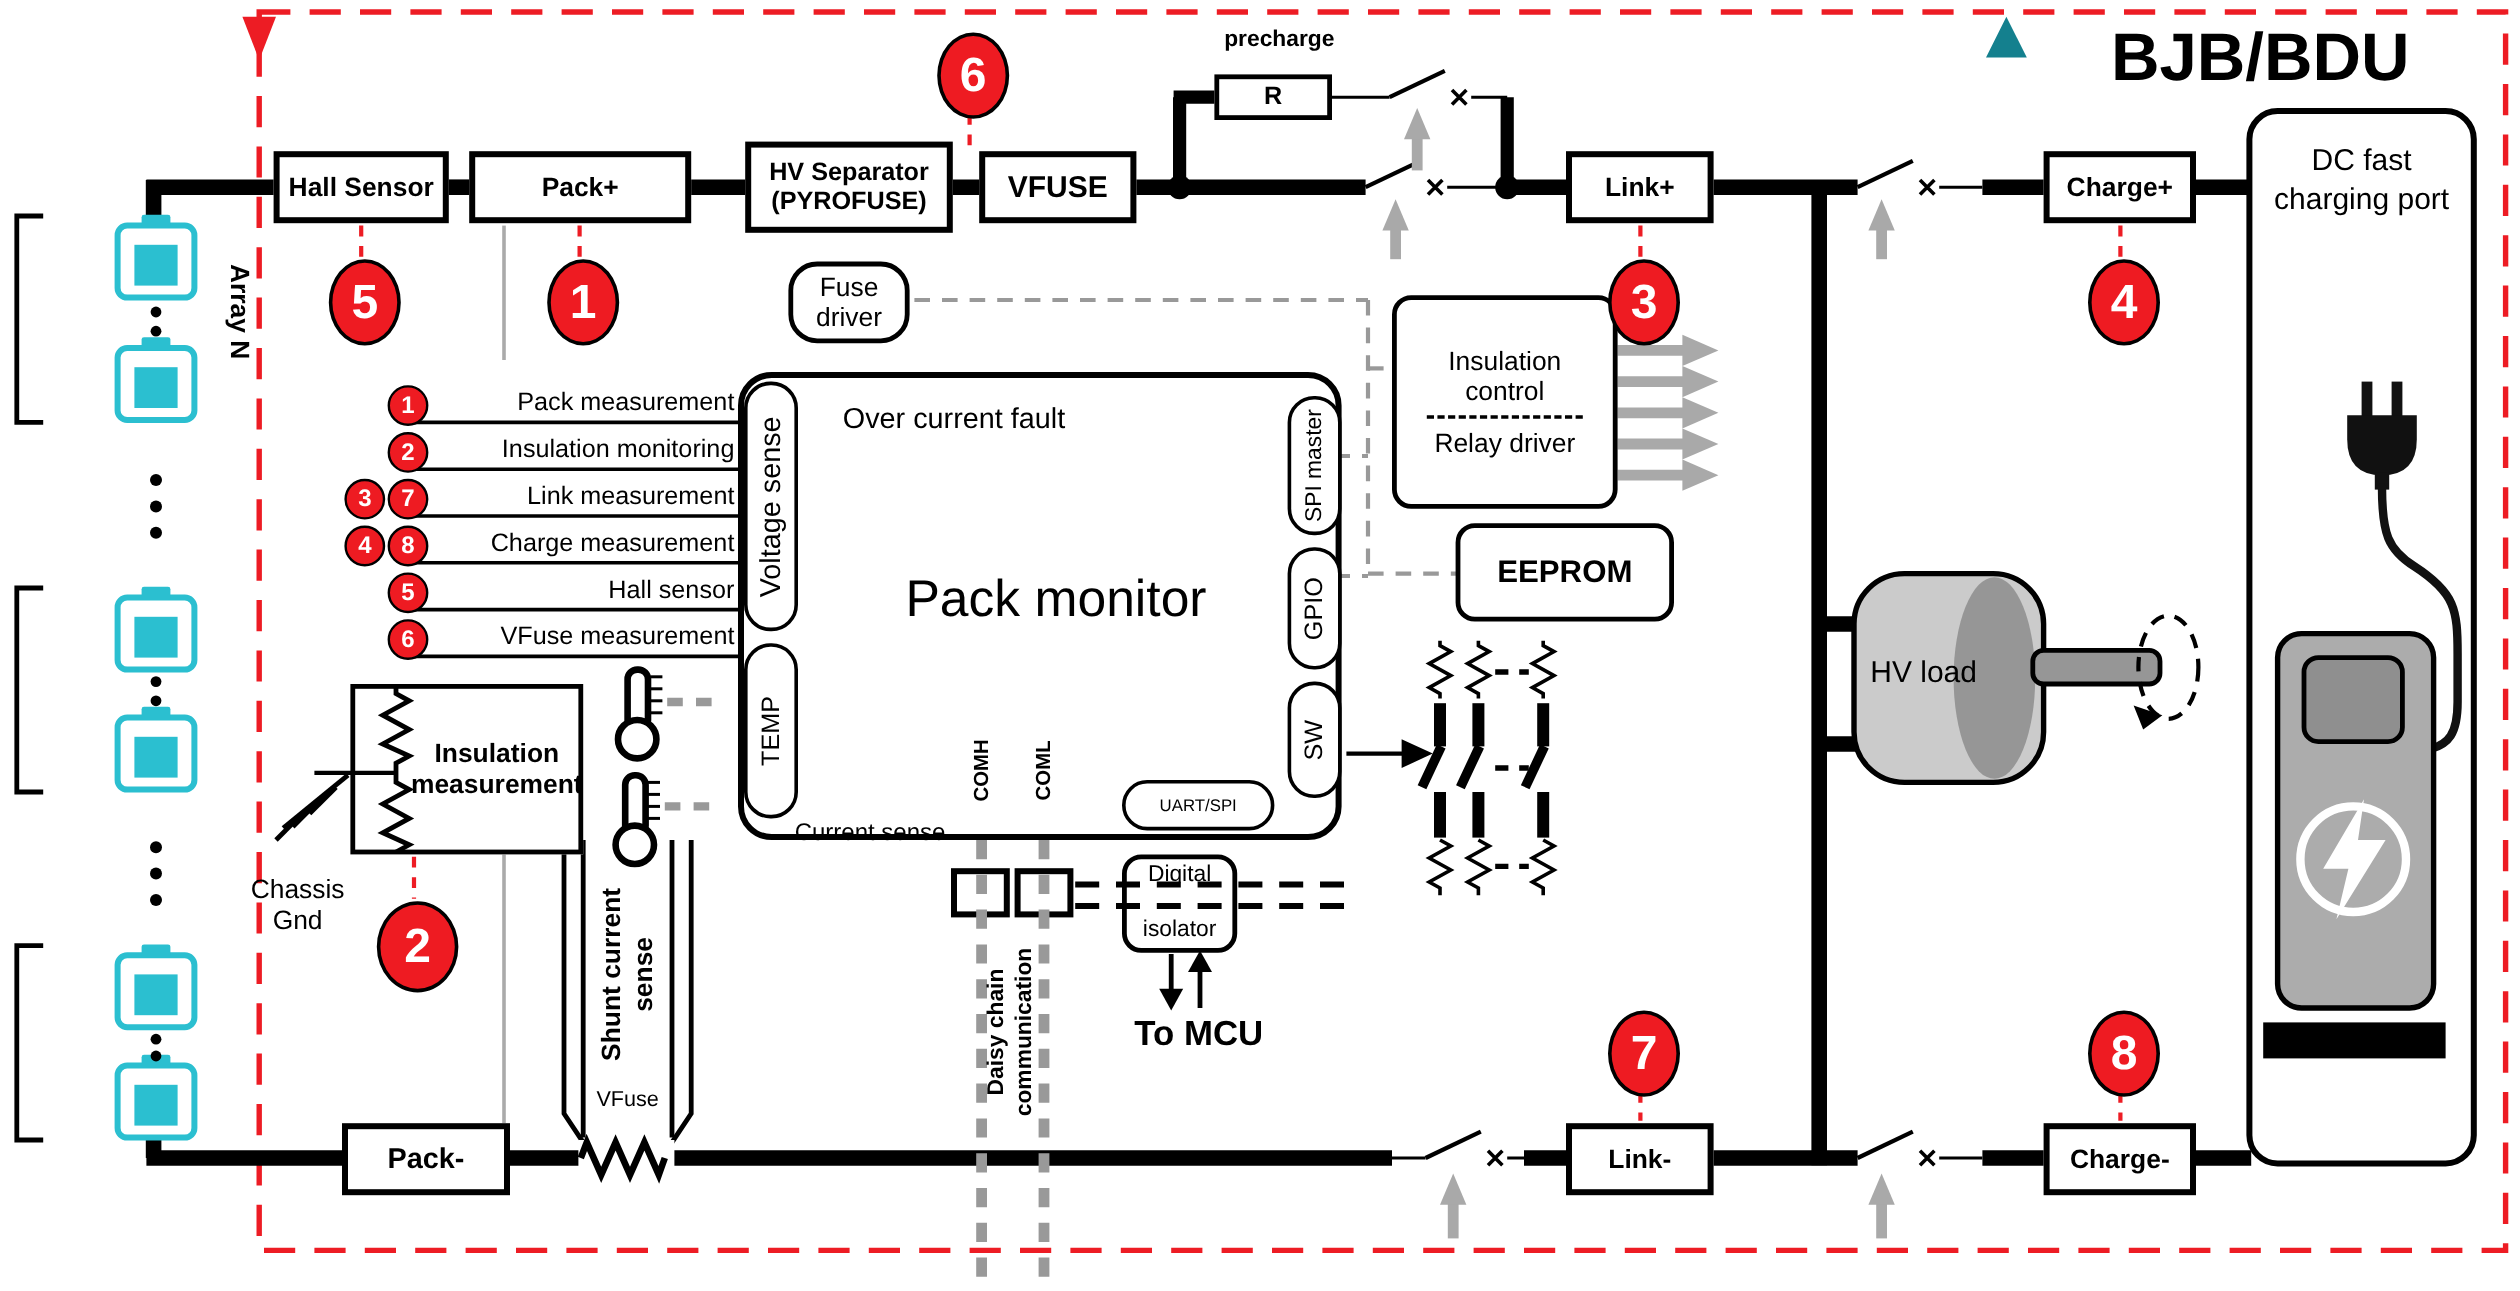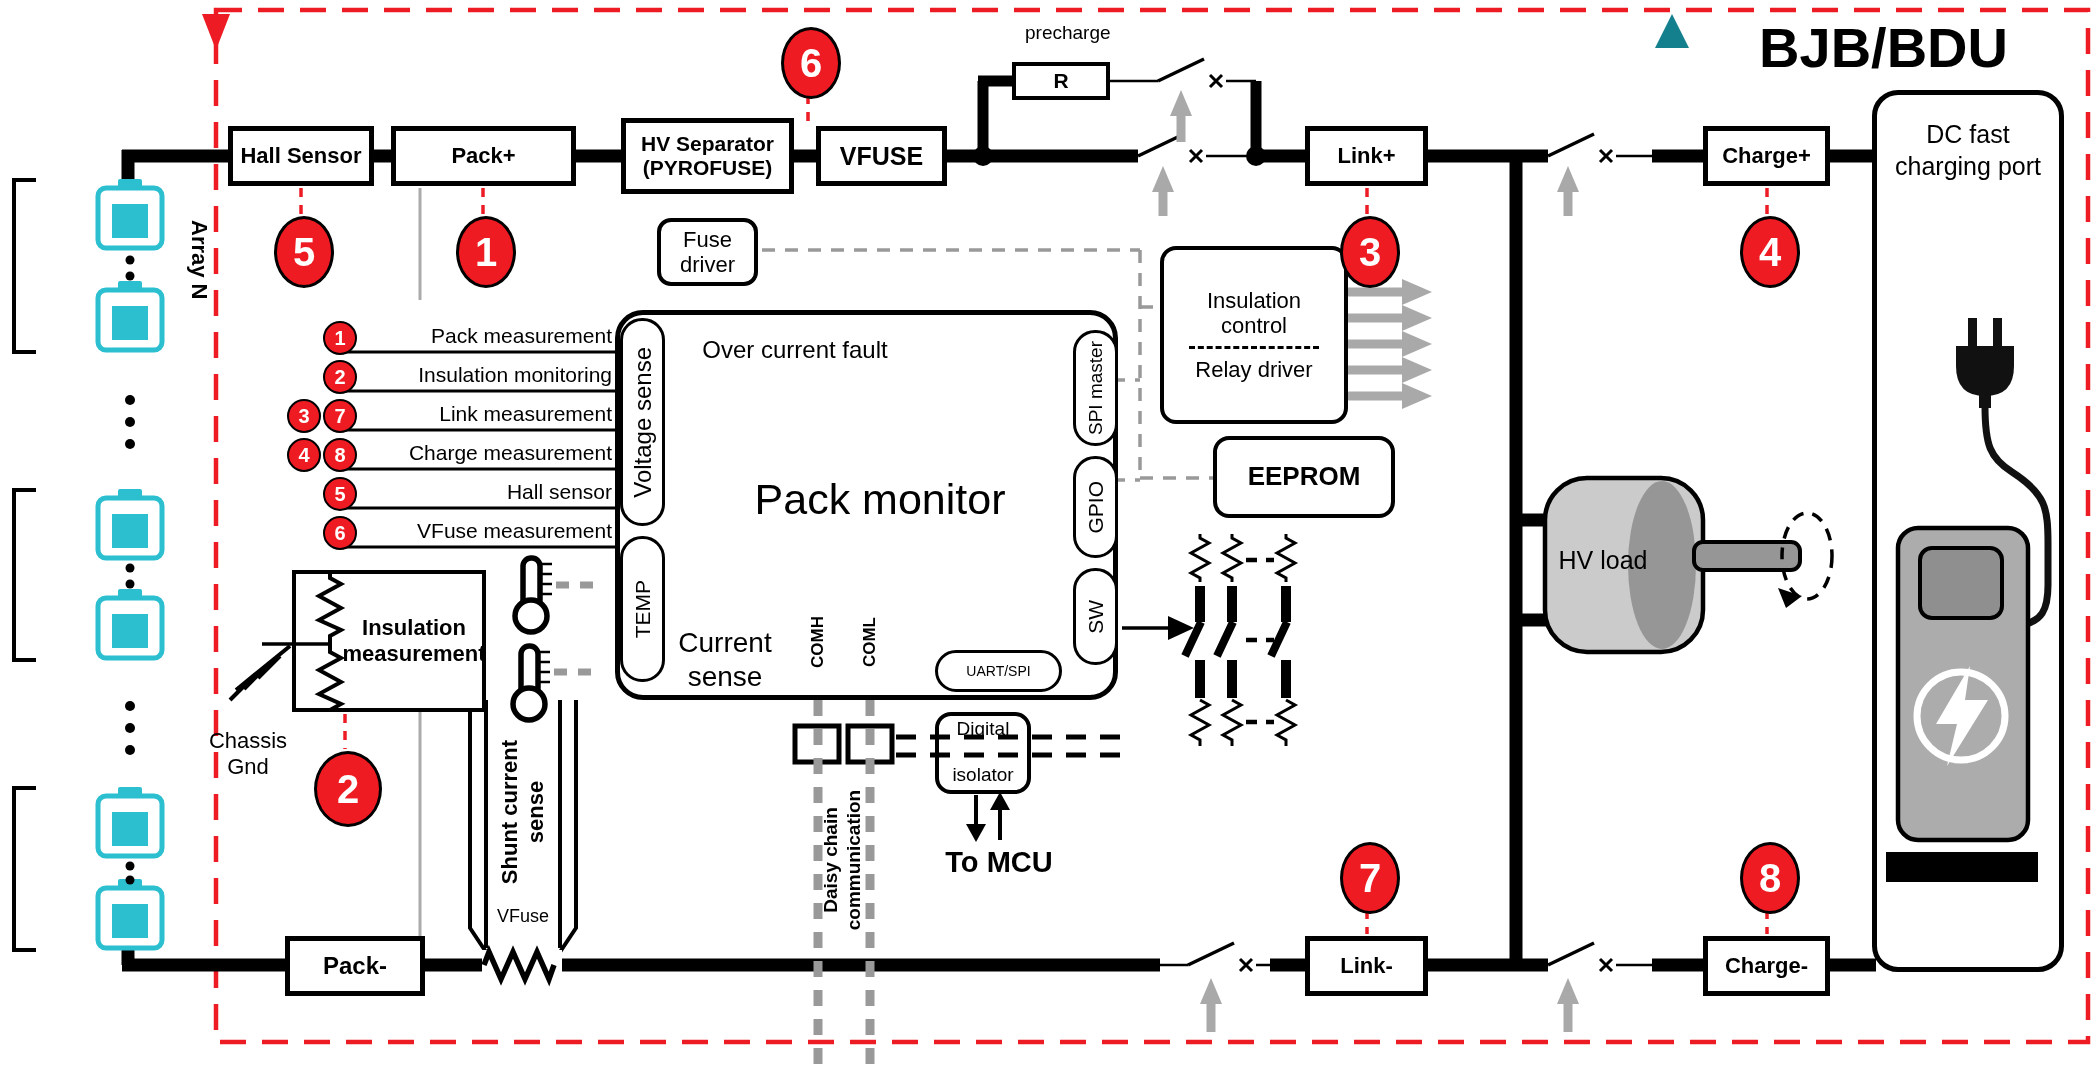--- a/index.html
+++ b/index.html
@@ -314,21 +314,21 @@
 <div class="box" style="left:621px;top:118px;width:173px;height:76px;font-size:21px;">
   <span>HV Separator</span>
   <span>(PYROFUSE)</span>
   </div>
 <div class="box" style="left:816px;top:126px;width:131px;height:60px;font-size:25px;">
   <span>VFUSE</span>
   </div>
 <div class="box" style="left:1012px;top:62px;width:98px;height:38px;font-size:21px;border-width:4px;">
   <span>R</span>
   </div>
-<div class="lbl" style="left:1010px;top:22px;width:102px;font-size:19px;font-weight:normal;text-align:left;margin-left:15px;">precharge</div>
+<div class="lbl" style="left:1010px;top:22px;width:102px;font-size:19px;font-weight:bold;text-align:right;">precharge</div>
 <div class="box" style="left:1305px;top:126px;width:123px;height:60px;font-size:22px;">
   <span>Link+</span>
   </div>
 <div class="box" style="left:1703px;top:126px;width:127px;height:60px;font-size:22px;">
   <span>Charge+</span>
   </div>
 
 <div class="box" style="left:285px;top:936px;width:140px;height:60px;font-size:24px;">
   <span>Pack-</span>
   </div>
@@ -340,21 +340,21 @@
   </div>
 
 <div class="box rnd" style="left:1872px;top:90px;width:192px;height:882px;border-radius:26px;justify-content:flex-start;"></div>
 <div class="lbl ctr" style="left:1884px;top:100px;width:168px;height:100px;font-size:25px;line-height:1.3;">DC fast charging port</div>
 
 <div class="lbl ctr" style="left:1548px;top:520px;width:110px;height:80px;font-size:25px;z-index:4;">HV load</div>
 
 <div class="box rnd" style="left:615px;top:310px;width:503px;height:390px;border-radius:28px;"></div>
 <div class="lbl ctr" style="left:700px;top:320px;width:190px;height:60px;font-size:24px;">Over current fault</div>
 <div class="lbl ctr" style="left:745px;top:448px;width:270px;height:104px;font-size:43px;">Pack monitor</div>
-<div class="lbl ctr" style="left:655px;top:630px;width:140px;height:60px;font-size:28px;">Current sense</div>
+<div class="lbl ctr" style="left:655px;top:664px;width:140px;height:60px;font-size:20px;">Current sense</div>
 <div class="pill" style="left:620px;top:318px;width:45px;height:208px;">
   <span class="vtext" style="font-size:24px;">Voltage sense</span>
   </div>
 <div class="pill" style="left:620px;top:536px;width:45px;height:146px;">
   <span class="vtext" style="font-size:21px;">TEMP</span>
   </div>
 <div class="pill" style="left:1073px;top:330px;width:45px;height:116px;">
   <span class="vtext" style="font-size:19px;">SPI master</span>
   </div>
 <div class="pill" style="left:1073px;top:456px;width:45px;height:102px;">
@@ -422,21 +422,21 @@
 <div class="circle bigc" style="left:314px;top:751px;width:62px;height:70px;">
     <span>2</span>
   </div>
 <div class="circle bigc" style="left:1340px;top:842px;">
     <span>7</span>
   </div>
 <div class="circle bigc" style="left:1740px;top:842px;">
     <span>8</span>
   </div>
 
-<div class="box rnd" style="left:657px;top:218px;width:101px;height:68px;border-width:4px;border-radius:14px;font-size:22px;font-weight:normal;">
+<div class="box rnd" style="left:657px;top:218px;width:101px;height:68px;border-width:4px;border-radius:24px;font-size:22px;font-weight:normal;">
   <span style="width:80px;">Fuse driver</span>
   </div>
 <div class="box rnd" style="left:1160px;top:246px;width:188px;height:178px;border-width:4.5px;border-radius:16px;font-size:22px;font-weight:normal;gap:8px;">
   <span style="width:120px;">Insulation control</span>
   <span style="width:130px;border-top:3px dashed #000;height:0;"></span>
   <span>Relay driver</span>
   </div>
 <div class="box rnd" style="left:1213px;top:436px;width:182px;height:82px;border-width:4.5px;border-radius:16px;font-size:26px;">
   <span>EEPROM</span>
   </div>

